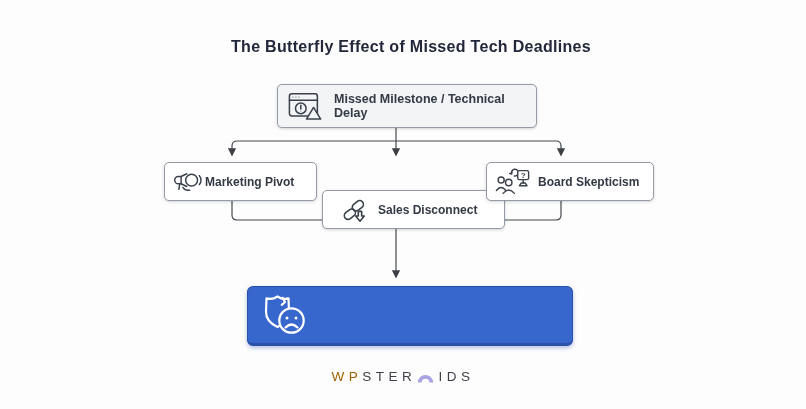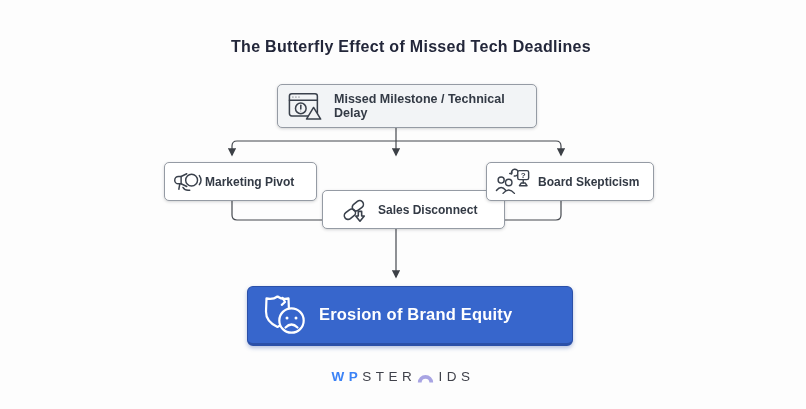--- a/index.html
+++ b/index.html
@@ -29,21 +29,21 @@
     left:247px;top:286px;width:298px;height:56px;gap:12px;padding:0 13px;
     background:#3766cc;border:1px solid #2b50a8;border-bottom-width:3px;border-radius:6px;
     box-shadow:0 2px 4px rgba(43,80,168,.35);
   }
   .outcome-text{font-size:16.5px;font-weight:700;color:#ffffff;line-height:1.3;letter-spacing:.2px;}
   .footer{
     position:absolute;top:369px;left:0;width:100%;z-index:2;
     display:flex;justify-content:center;align-items:center;
     font-size:13.5px;letter-spacing:4.5px;color:#3f414a;
   }
-  .footer .b{font-weight:700;color:#3b82f6;}
+  .footer .b{font-weight:400;color:#a16207;}
   .footer .arch{display:inline-flex;align-items:flex-end;margin:2px 4px 0 1px;}
   svg{display:block;}
 </style>
 </head>
 <body>
 
 <div class="stage">
 
   <h1 class="title">The Butterfly Effect of Missed Tech Deadlines</h1>
 
@@ -133,21 +133,20 @@
       <svg width="46" height="44" viewBox="0 0 46 44" fill="none" stroke="#ffffff" stroke-width="2.2" stroke-linecap="round" stroke-linejoin="round">
         <path d="M16.5 3.5 C19.5 5.6 23.5 6.4 27.5 5.4 L28 18.5 C28.2 26.5 22.8 31 16.5 34 C10.2 31 4.8 26.5 5 18.5 L5.5 5.4 C9.5 6.4 13.5 5.6 16.5 3.5 Z"></path>
         <path d="M21.5 4.8 L24 9 L20.8 11.8"></path>
         <circle cx="30.5" cy="27.5" r="12.2" fill="#3766cc"></circle>
         <circle cx="26" cy="25" r="1.5" fill="#ffffff" stroke="none"></circle>
         <circle cx="35" cy="25" r="1.5" fill="#ffffff" stroke="none"></circle>
         <path d="M24.5 34.5 Q30.5 28.5 36.5 34.5"></path>
       </svg>
     </span>
     <span class="outcome-text">
-      <div>Erosion of Brand Equity</div>
     </span>
   </div>
 
   <div class="footer">
     <span class="b">WP</span>
       <span>STER</span>
       <span class="arch">
       <svg width="17" height="10" viewBox="0 0 22 13" fill="none">
         <path d="M3.5 12.5 A7.5 7.5 0 0 1 18.5 12.5" stroke="#a8a4e3" stroke-width="5"></path>
       </svg>

